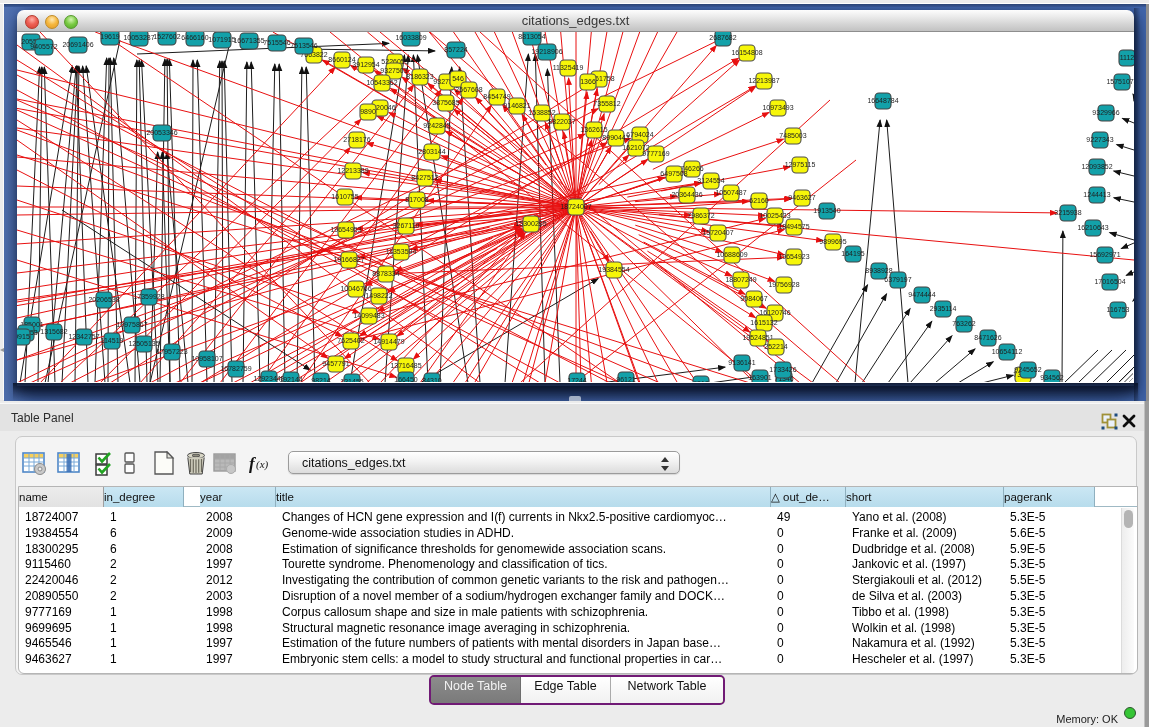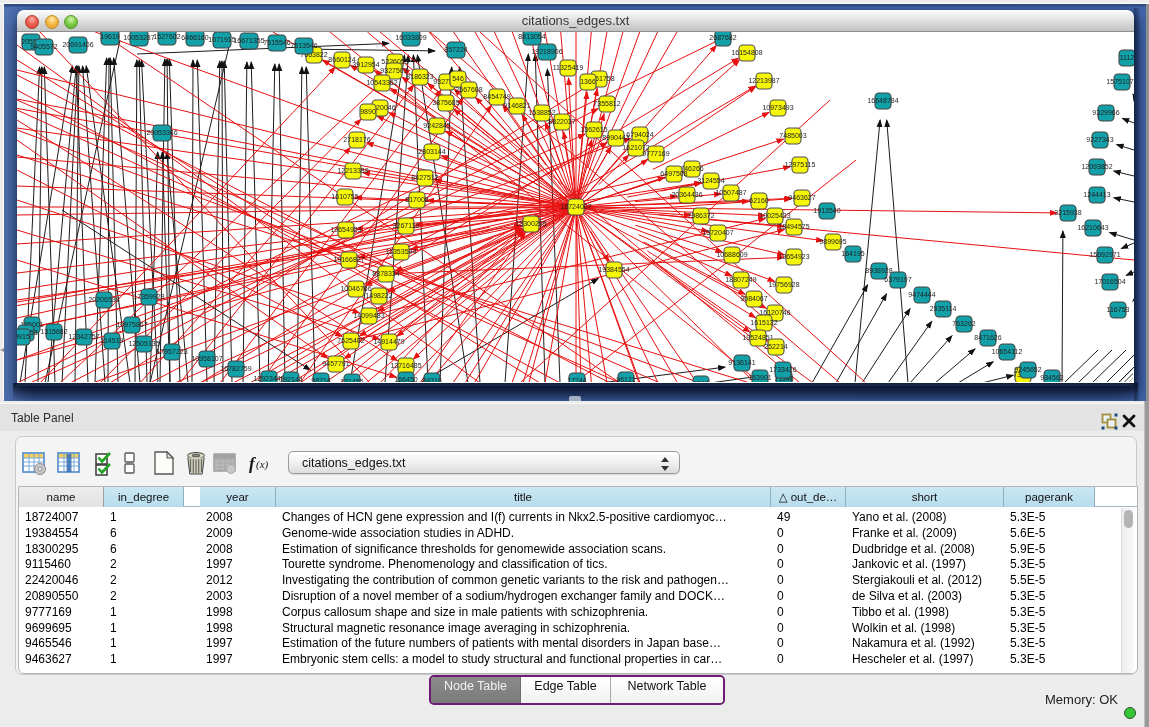--- a/index.html
+++ b/index.html
@@ -36,32 +36,32 @@
 #tphead .cap{position:absolute;left:11px;top:7px;font-size:12px;color:#2c2c2c}
 #wpanel{position:absolute;left:15px;top:35px;width:1122px;height:239px;background:#f4f4f4;border:1px solid #c9c9c9;border-radius:7px}
 
 .ticon{position:absolute;top:14px}
 #combo{position:absolute;left:272px;top:14px;width:392px;height:23px;border:1px solid #9b9b9b;border-radius:5px;background:linear-gradient(180deg,#ffffff 0,#f2f2f2 45%,#dcdcdc 100%);box-shadow:0 1px 1px rgba(0,0,0,.12)}
 #combo .txt{position:absolute;left:13px;top:4px;font-size:12.5px;color:#111}
 #combo .arr{position:absolute;right:9px;top:4.5px;width:9px;height:14px}#combo .arr i{position:absolute;left:0;width:0;height:0;border-left:4.5px solid transparent;border-right:4.5px solid transparent}#combo .arr .up{top:0;border-bottom:5.5px solid #333}#combo .arr .dn{bottom:0;border-top:5.5px solid #333}
 
 #tbl{position:absolute;left:2px;top:49px;width:1120px;height:188px;background:#fff;border:1px solid #b5b5b5;border-radius:0 0 6px 6px;overflow:hidden}
 #thead{position:absolute;left:0;top:0;height:20px;width:1118px;border-bottom:1px solid #9fb9c4}
-.hc{position:absolute;top:0;height:20px;background:linear-gradient(180deg,#cbe7f4 0,#b7dcec 100%);border-right:1px solid #8fb0bf;font-size:11.5px;color:#111;text-align:center;line-height:20px}
+.hc{position:absolute;top:0;height:20px;background:linear-gradient(180deg,#cbe7f4 0,#b7dcec 100%);border-right:1px solid #8fb0bf;font-size:11.5px;color:#111;text-align:left;line-height:20px}
 .hcg{background:linear-gradient(180deg,#ececec 0,#e2e2e2 100%);border-right:1px solid #9f9f9f}
 .row{position:absolute;left:0;height:16px;font-size:12px;color:#000;white-space:nowrap}
 .c{position:absolute;top:0;height:16px;line-height:16px;overflow:hidden}
 #vsb{position:absolute;left:1102px;top:21px;width:13px;height:165px;background:linear-gradient(90deg,#ededed,#fbfbfb);border-left:1px solid #dcdcdc}
 #vsb .th{position:absolute;left:1.5px;top:2px;width:9px;height:18px;border-radius:5px;background:#b4b4b4}
 
 #tabs{position:absolute;left:429px;top:274px;height:30px;display:flex;border:2px solid #701a75;border-radius:5px;overflow:hidden;background:#84cc16}
 .tab{font-size:12.5px;line-height:19px;text-align:center;color:#111;background:linear-gradient(180deg,#ffffff,#f1f1f1);border-right:1px solid #aaa}
 .tabsel{background:linear-gradient(180deg,#8c8c8c,#7a7a7a);color:#f2f2f2;border-right:1px solid #6e6e6e}
 
-#status{position:absolute;right:26px;top:291px;font-size:13px;color:#222}
+#status{position:absolute;right:26px;top:312px;font-size:11px;color:#222}
 #memdot{position:absolute;right:8px;top:306px;width:12px;height:12px;border-radius:50%;background:#35c535;border:1px solid #2d542d}
 
 #fico{position:absolute;right:28px;top:9px;width:15px;height:15px}
 #xico{position:absolute;right:8px;top:10px;width:14px;height:14px}
 </style></head>
 <body>
 <div id="app">
 <div id="desktop">
       <div id="shb"></div>
       <div id="shr"></div>

